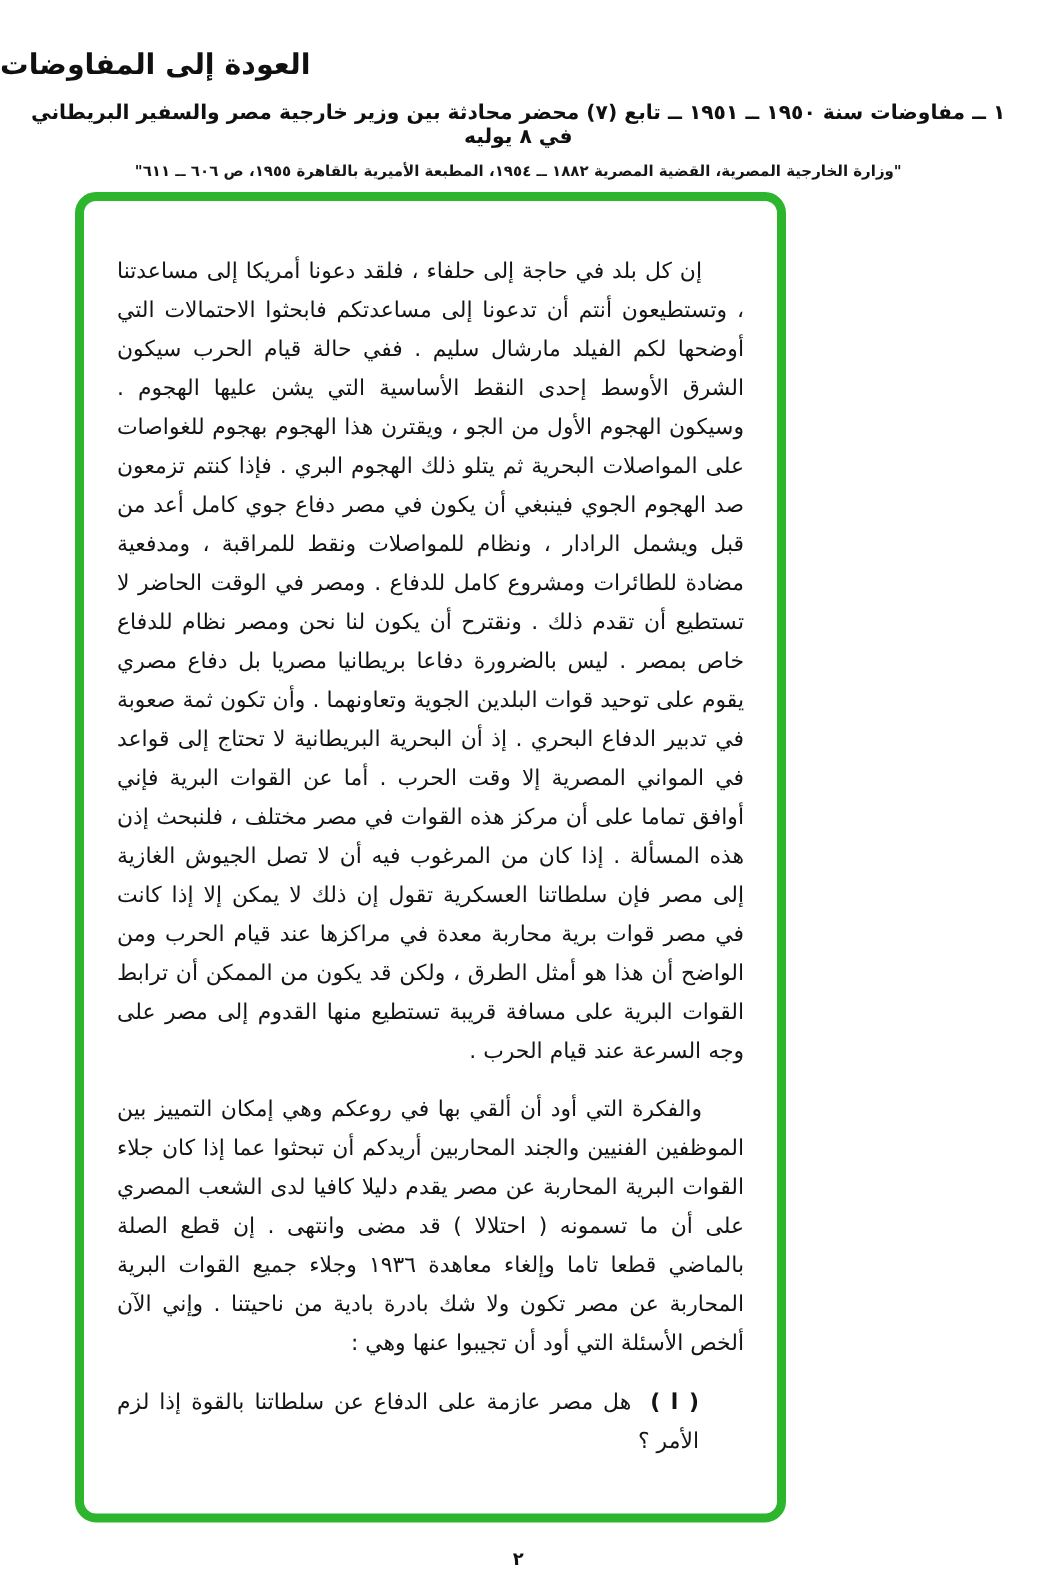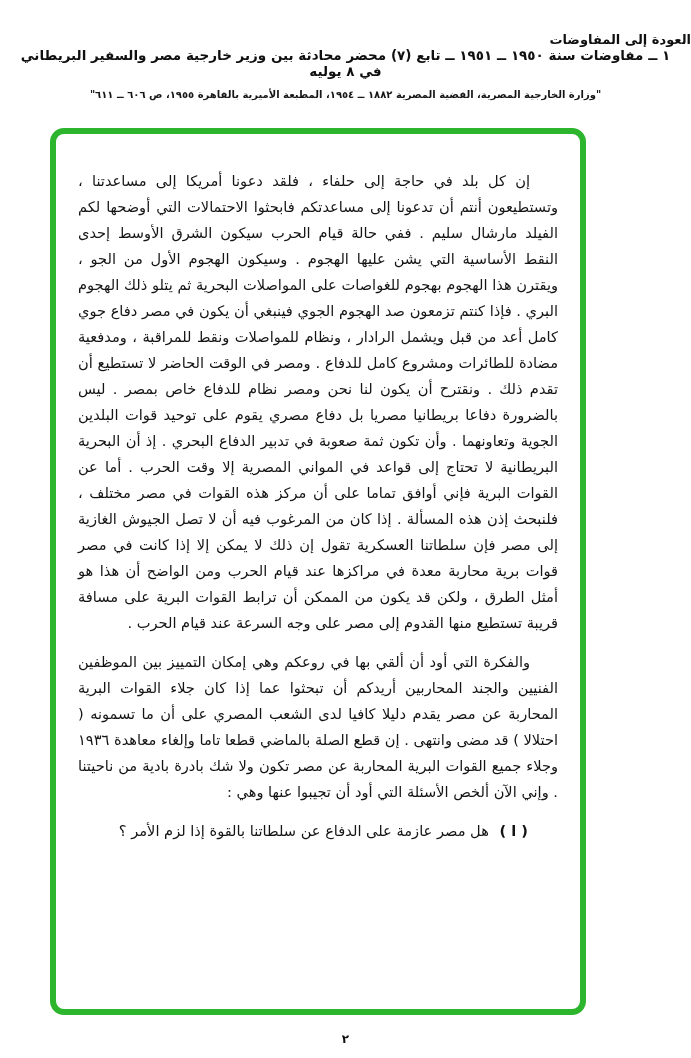--- a/index.html
+++ b/index.html
@@ -15,48 +15,49 @@
     font-family: "DejaVu Sans", sans-serif;
     color: #151515;
     overflow: hidden;
   }
   
   .doc-header {
     padding-top: 32px;
   }
   .doc-title {
     direction: rtl;
-    text-align: right;
-    font-size: 13px;
+    text-align: left;
+    font-size: 19px;
     font-weight: bold;
     color: #101010;
   }
   .doc-subtitle {
     direction: rtl;
     text-align: center;
     font-size: 13.5px;
     font-weight: bold;
+    margin-top: 13px;
     padding: 0 10px;
     color: #101010;
     letter-spacing: 0.2px;
   }
   .doc-citation {
     direction: rtl;
     text-align: center;
     font-size: 10px;
     font-weight: bold;
     margin-top: 10px;
     color: #161616;
   }
   
   .green-box {
     position: absolute;
     left: 50px;
     top: 128px;
-    width: 536px;
+    width: 474px;
     height: 887px;
     box-sizing: border-box;
     border: 6px solid #2db52d;
     border-radius: 14px;
     background: #ffffff;
     padding: 34px 22px 20px 22px;
   }
   .content {
     direction: rtl;
     text-align: justify;

